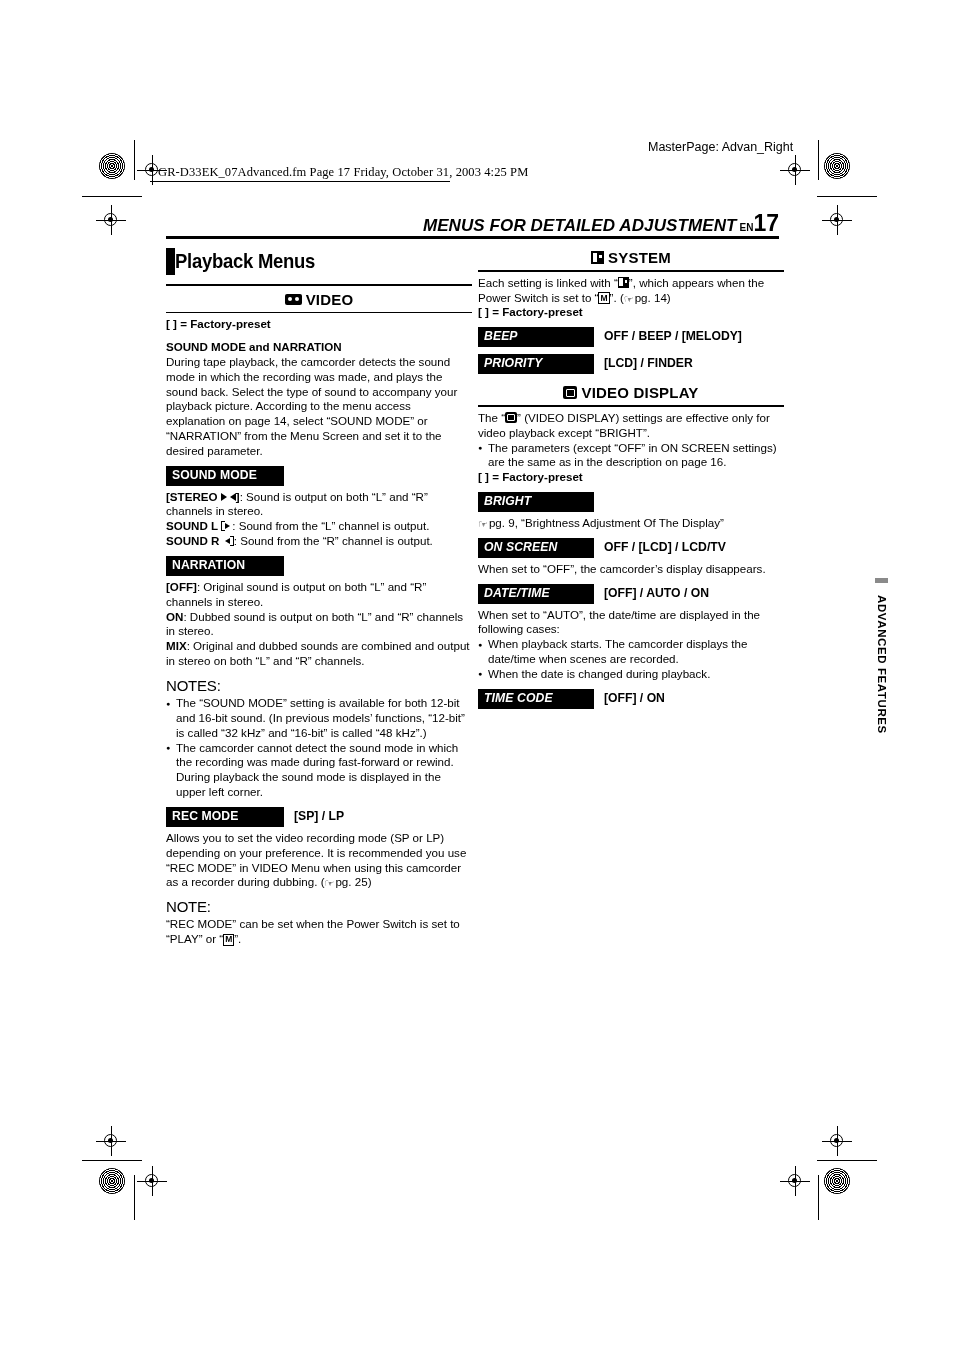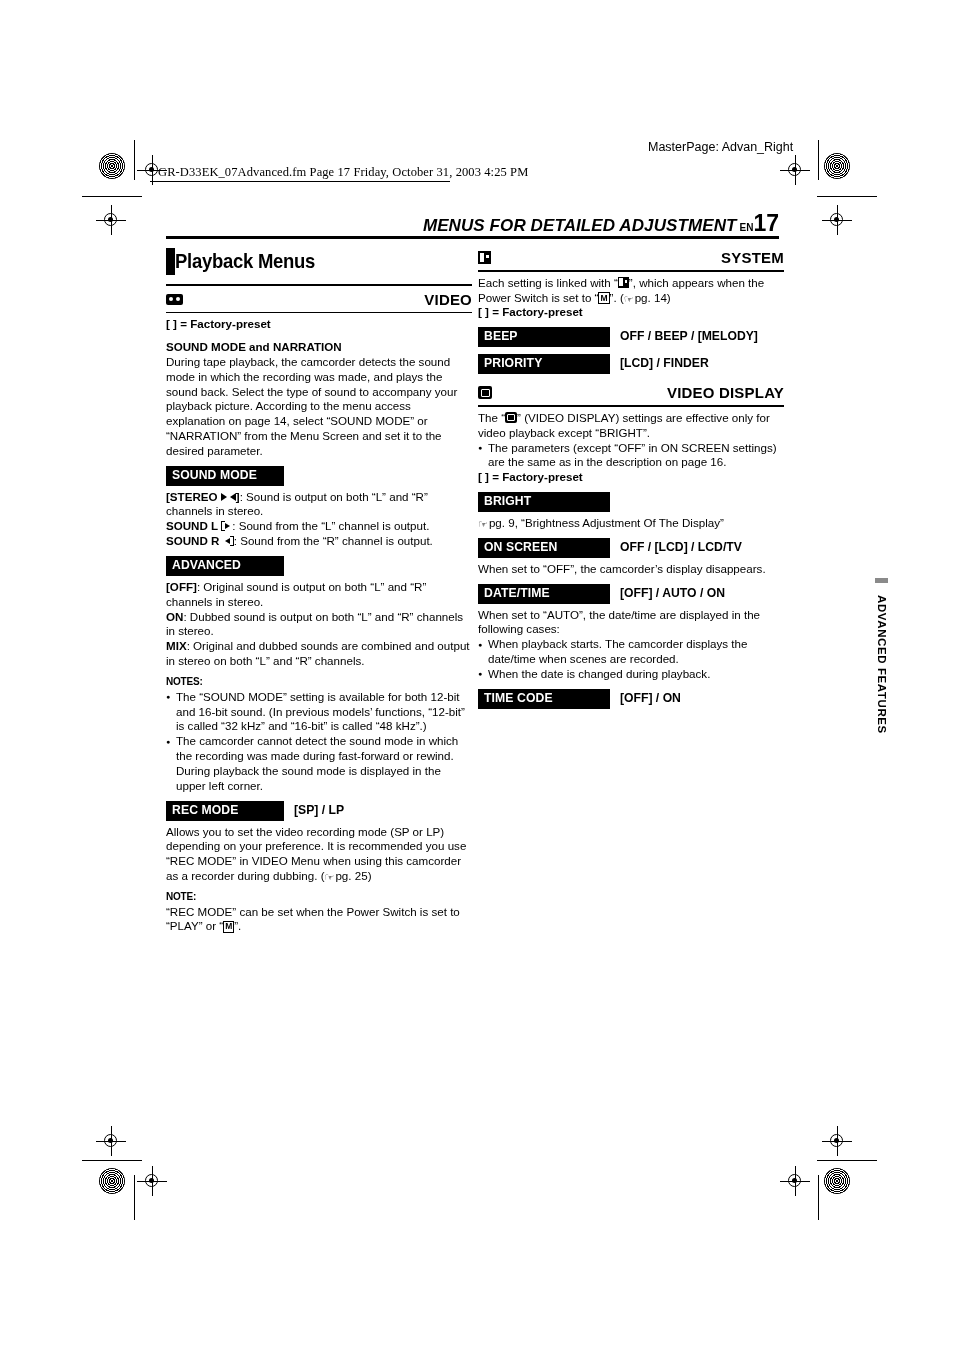--- a/index.html
+++ b/index.html
@@ -151,21 +151,21 @@
   }
   .rule-thin2 {
     height: 1.5px;
     background: #000;
   }
 
   
   .iconhead {
     display: flex;
     align-items: center;
-    justify-content: space-between;
+    justify-content: center;
     gap: 4px;
     font-weight: bold;
     font-size: 15px;
     letter-spacing: 0.2px;
     padding: 4px 0 3px 0;
   }
 
   
   .glyph {
     display: inline-block;
@@ -331,21 +331,21 @@
     background: #000;
     color: #fff;
     font-weight: bold;
     font-size: 12.2px;
     line-height: 17px;
     padding: 1px 6px 2px 6px;
     letter-spacing: 0.1px;
     white-space: nowrap;
     box-sizing: border-box;
   }
-  .chip-w120 { width: 132px; }
+  .chip-w120 { width: 116px; font-style: italic; }
   .chip-w118 { width: 118px; }
   .chipvals {
     font-weight: bold;
     font-size: 12.2px;
     margin-left: 10px;
     white-space: nowrap;
   }
 
   b, strong { font-weight: bold; }
 
@@ -361,22 +361,22 @@
   }
   ul.bullets > li::before {
     content: "\25CF";
     position: absolute;
     left: 0; top: -0.5px;
     font-size: 7px;
     line-height: 15px;
   }
 
   .notes-h {
-    font-weight: bold;
-    font-size: 10px;
+    font-weight: normal;
+    font-size: 15px;
     margin: 7px 0 1px 0;
     letter-spacing: -0.2px;
   }
 
   
   .thumbtab {
     position: absolute;
     right: 66px;
     top: 578px;
     width: 13px;
@@ -492,21 +492,21 @@
     <b>[STEREO</b><b> </b><span class="glyph ico-stereo"></span><b>]</b><span>: Sound is output on both “L” and “R” channels in stereo.</span>
   </p>
   <p>
     <b>SOUND L</b><b> </b><span class="glyph ico-sndl"></span><span>: Sound from the “L” channel is output.</span>
   </p>
   <p>
     <b>SOUND R</b><b> </b><span class="glyph ico-sndr"></span><span>: Sound from the “R” channel is output.</span>
   </p>
 
   <div class="chiprow">
-    <span class="chip chip-w118">ADVANCED</span>
+    <span class="chip chip-w118">NARRATION</span>
   </div>
   <p>
     <b>[OFF]</b><span>: Original sound is output on both “L” and “R” channels in stereo.</span>
   </p>
   <p>
     <b>ON</b><span>: Dubbed sound is output on both “L” and “R” channels in stereo.</span>
   </p>
   <p>
     <b>MIX</b><span>: Original and dubbed sounds are combined and output in stereo on both “L” and “R” channels.</span>
   </p>

